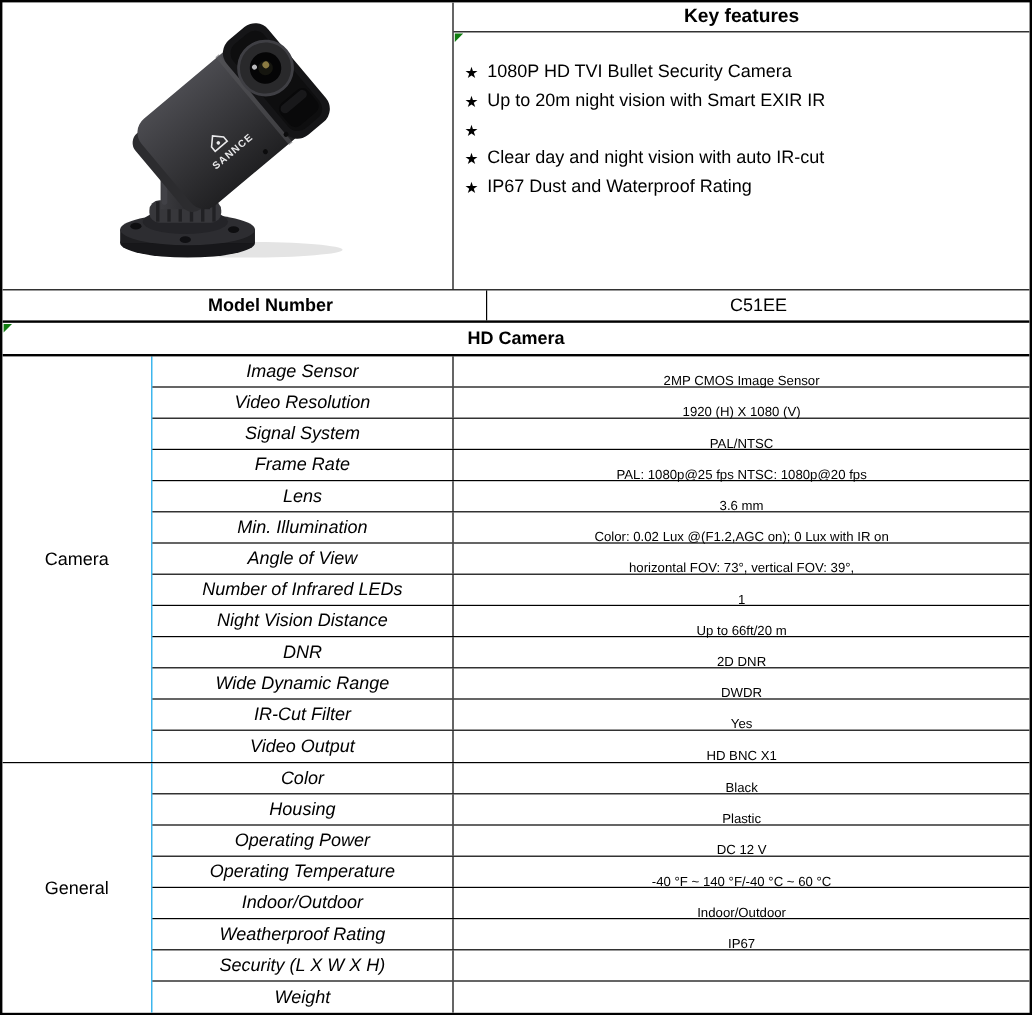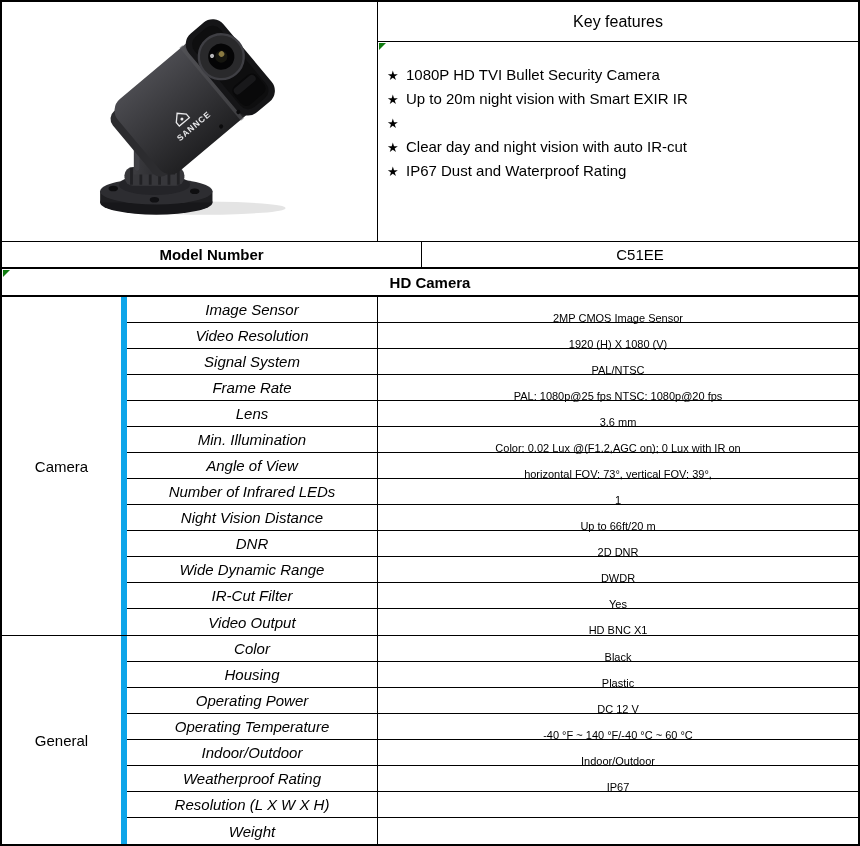--- a/index.html
+++ b/index.html
@@ -14,52 +14,52 @@
   }
   
   .top { height:240px; display:flex; border-bottom:1px solid #000; }
   .img-cell {
     width:376px; border-right:1px solid #000;
     display:flex; align-items:center; justify-content:center;
     position:relative; overflow:hidden;
   }
   .feat-col { flex:1; display:flex; flex-direction:column; }
   .feat-head {
-    height:40px; border-bottom:1px solid #000;
-    display:flex; align-items:center; justify-content:center;
-    font-weight:normal; font-size:16px;
+    height:25px; border-bottom:1px solid #000;
+    display:flex; align-items:center; justify-content:center;
+    font-weight:bold; font-size:16px;
   }
   .feat-body { flex:1; position:relative; padding:21px 6px 0 9px; }
   .feat-list { list-style:none; }
   .feat-item { display:flex; line-height:23px; font-size:15px; }
   .star { width:19px; flex:0 0 19px; font-size:13px; padding-top:1px; }
   
   .flag {
     position:absolute; top:1px; left:1px; width:0; height:0;
     border-top:7px solid #107c10; border-right:7px solid transparent;
   }
   
   .mrow { height:27px; display:flex; border-bottom:2px solid #000; }
   .mlabel {
-    width:420px; border-right:1px solid #000;
-    display:flex; align-items:center; justify-content:center;
-    font-weight:bold; font-size:15px;
+    width:360px; border-right:1px solid #000;
+    display:flex; align-items:center; justify-content:center;
+    font-weight:bold; font-size:15px;margin-left:44px;
   }
   .mvalue { flex:1; display:flex; align-items:center; justify-content:center; font-size:15px; }
   
   .hdrow {
     height:28px; border-bottom:2px solid #000;
     display:flex; align-items:center; justify-content:center;
     font-weight:bold; font-size:15px; position:relative;
   }
   
   .group { display:flex; border-bottom:1px solid #000; }
   .group:last-child { border-bottom:none; }
   .glabel {
-    width:125px; border-right:6px solid #0ea5e9;
+    width:125px; border-right:1px solid #0ea5e9;
     display:flex; align-items:center; justify-content:center;
     font-size:15px;
   }
   .grows { flex:1; display:flex; flex-direction:column; }
   .srow { display:flex; height:26px; border-bottom:1px solid #000; }
   .srow:last-child { border-bottom:none; }
   .sname {
     width:251px; border-right:1px solid #000;
     display:flex; align-items:center; justify-content:center;
     font-size:15px; white-space:nowrap;font-style:italic;
@@ -267,21 +267,21 @@
       </div>
       <div class="srow">
         <div class="sname">Indoor/Outdoor</div>
         <div class="sval">Indoor/Outdoor</div>
       </div>
       <div class="srow">
         <div class="sname">Weatherproof Rating</div>
         <div class="sval">IP67</div>
       </div>
       <div class="srow">
-        <div class="sname">Resolution (L X W X H)</div>
+        <div class="sname">Security (L X W X H)</div>
         <div class="sval"></div>
       </div>
       <div class="srow">
         <div class="sname">Weight</div>
         <div class="sval"></div>
       </div>
     </div>
   </div>
 
 </div>

